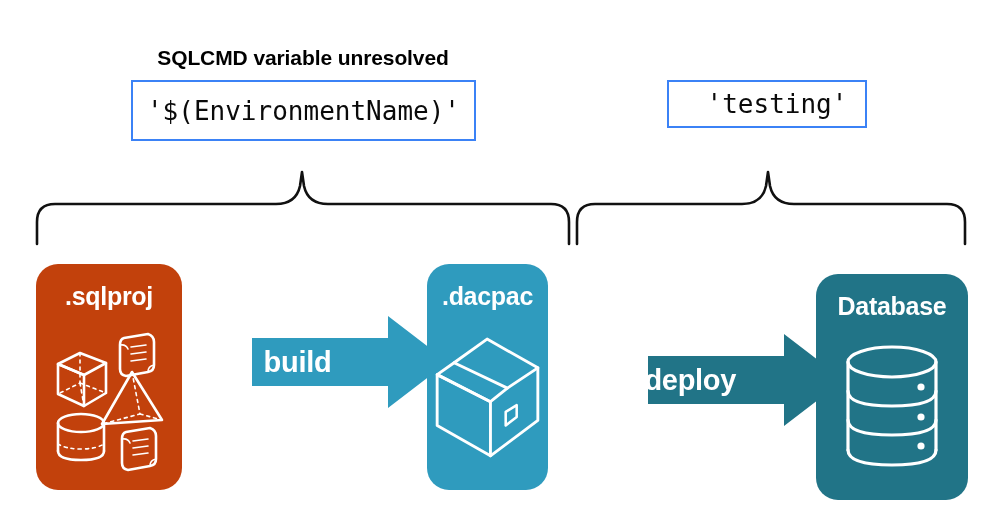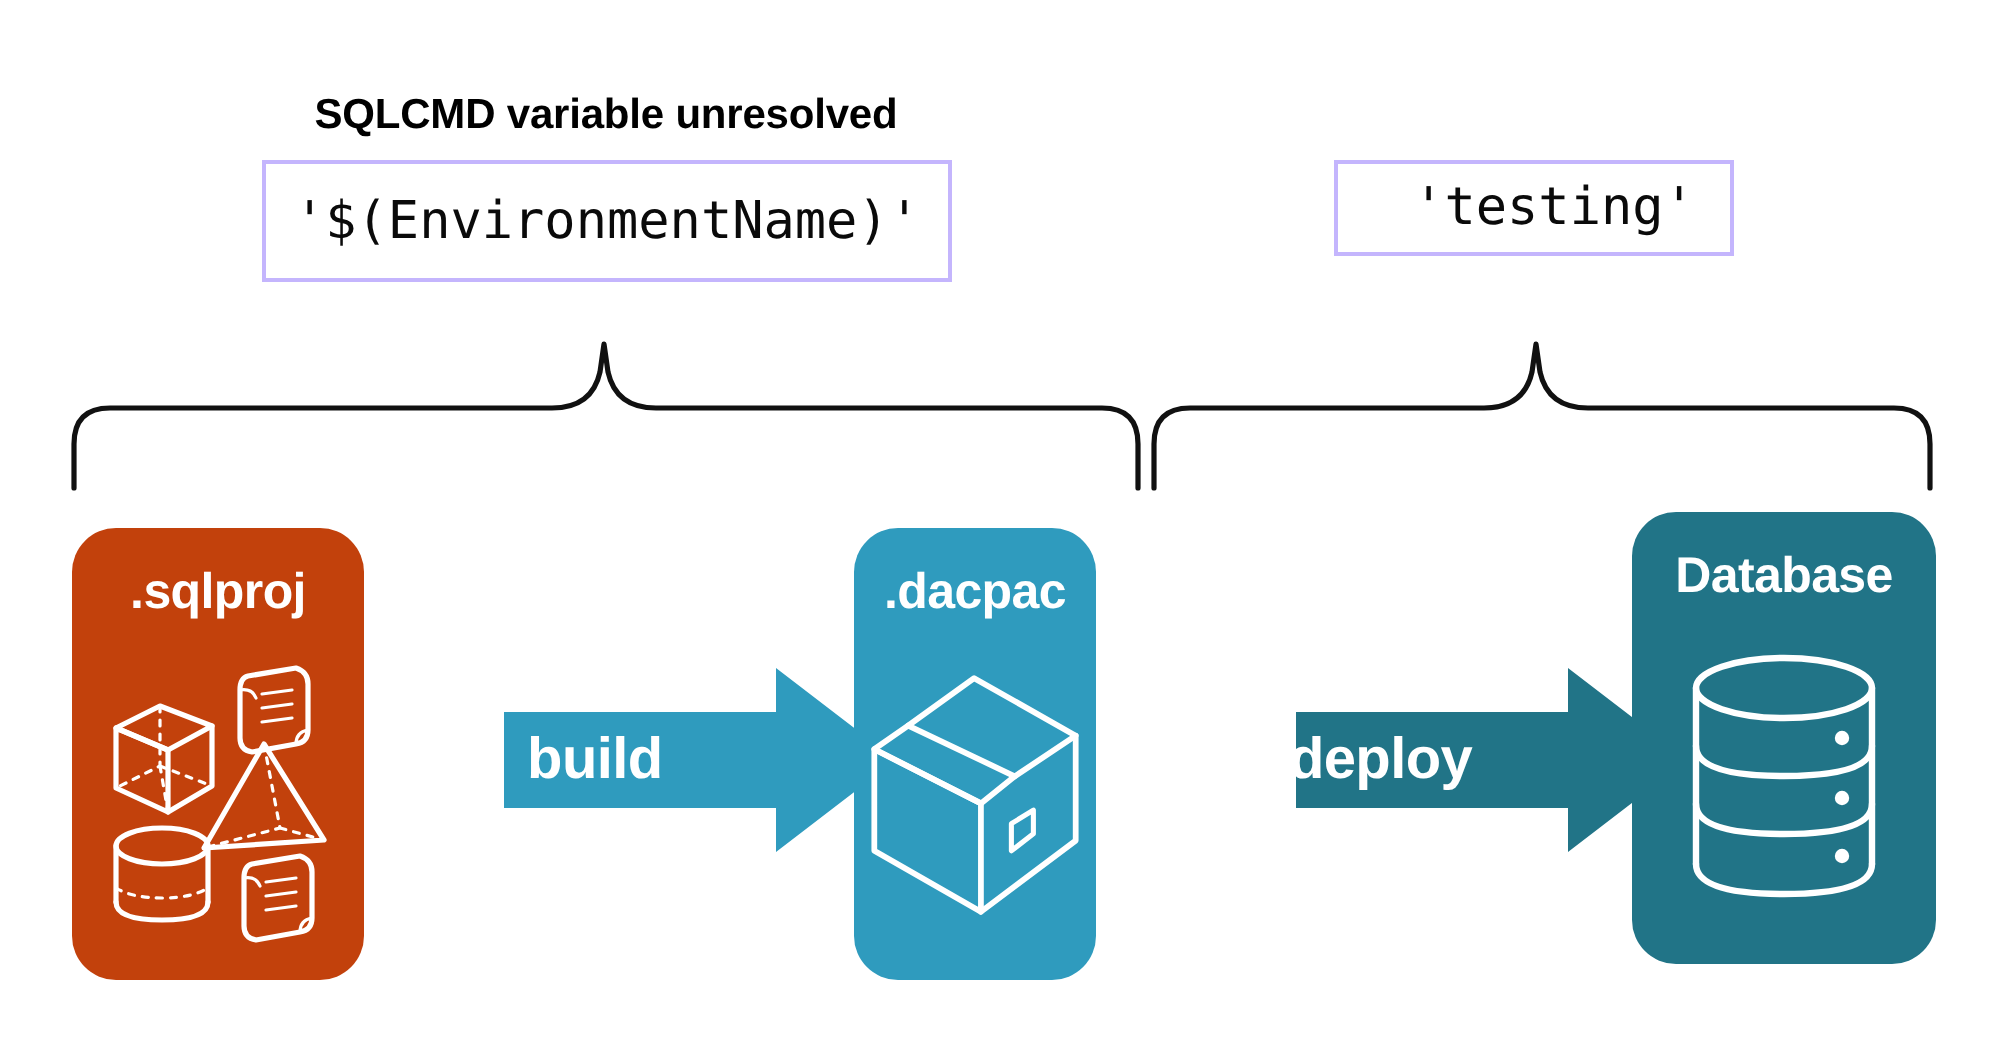--- a/index.html
+++ b/index.html
@@ -31,21 +31,21 @@
     white-space: nowrap;
     letter-spacing: -0.1px;
   }
   #title-left  { left: 0px;   top: 30px; width: 606px; margin-top: 16px; }
   #title-right { left: 596px; top: 30px; width: 344px; }
 
   
   .code-box {
     position: absolute;
     background: #ffffff;
-    border: 2px solid #c4b5fd;
+    border: 2px solid #3b82f6;
     box-sizing: border-box;
     display: flex;
     align-items: center;
     justify-content: center;
     font-family: "DejaVu Sans Mono", monospace;
     font-size: 26px;
     color: #0a0a0a;
     letter-spacing: 0px;
   }
   #code-left  { left: 131px; top: 80px; width: 345px; height: 61px; }
@@ -79,21 +79,21 @@
     letter-spacing: -0.3px;
   }
   .stage-box .box-art {
     position: absolute;
     left: 0;
     top: 56px;
     width: 100%;
   }
   #box-sqlproj  { left: 36px;  top: 264px; width: 146px; height: 226px; background: #c2410c; }
   #box-dacpac   { left: 427px; top: 264px; width: 121px; height: 226px; background: #2F9BBE; }
-  #box-database { left: 816px; top: 256px; width: 152px; height: 226px; background: #217487; }
+  #box-database { left: 816px; top: 274px; width: 152px; height: 226px; background: #217487; }
 
   
   .arrow {
     position: absolute;
   }
   .arrow .arrow-label {
     position: absolute;
     left: 0;
     top: 0;
     width: 74%;
@@ -101,21 +101,21 @@
     display: flex;
     align-items: center;
     justify-content: center;
     font-family: "Liberation Sans", sans-serif;
     font-weight: bold;
     font-size: 29px;
     color: #ffffff;
     letter-spacing: -0.3px;
     pointer-events: none;
   }
-  #arrow-build  { left: 209px; top: 334px; width: 196px; height: 92px; padding-left: 43px; }
+  #arrow-build  { left: 209px; top: 316px; width: 196px; height: 92px; padding-left: 43px; }
   #arrow-deploy { left: 600px; top: 334px; width: 196px; height: 92px; padding-left: 48px; }
 </style>
 </head>
 <body>
 
 <div id="stage">
 
   <div class="section-title" id="title-left">SQLCMD variable unresolved</div>
 
   <div class="code-box" id="code-left">'$(EnvironmentName)'</div>

